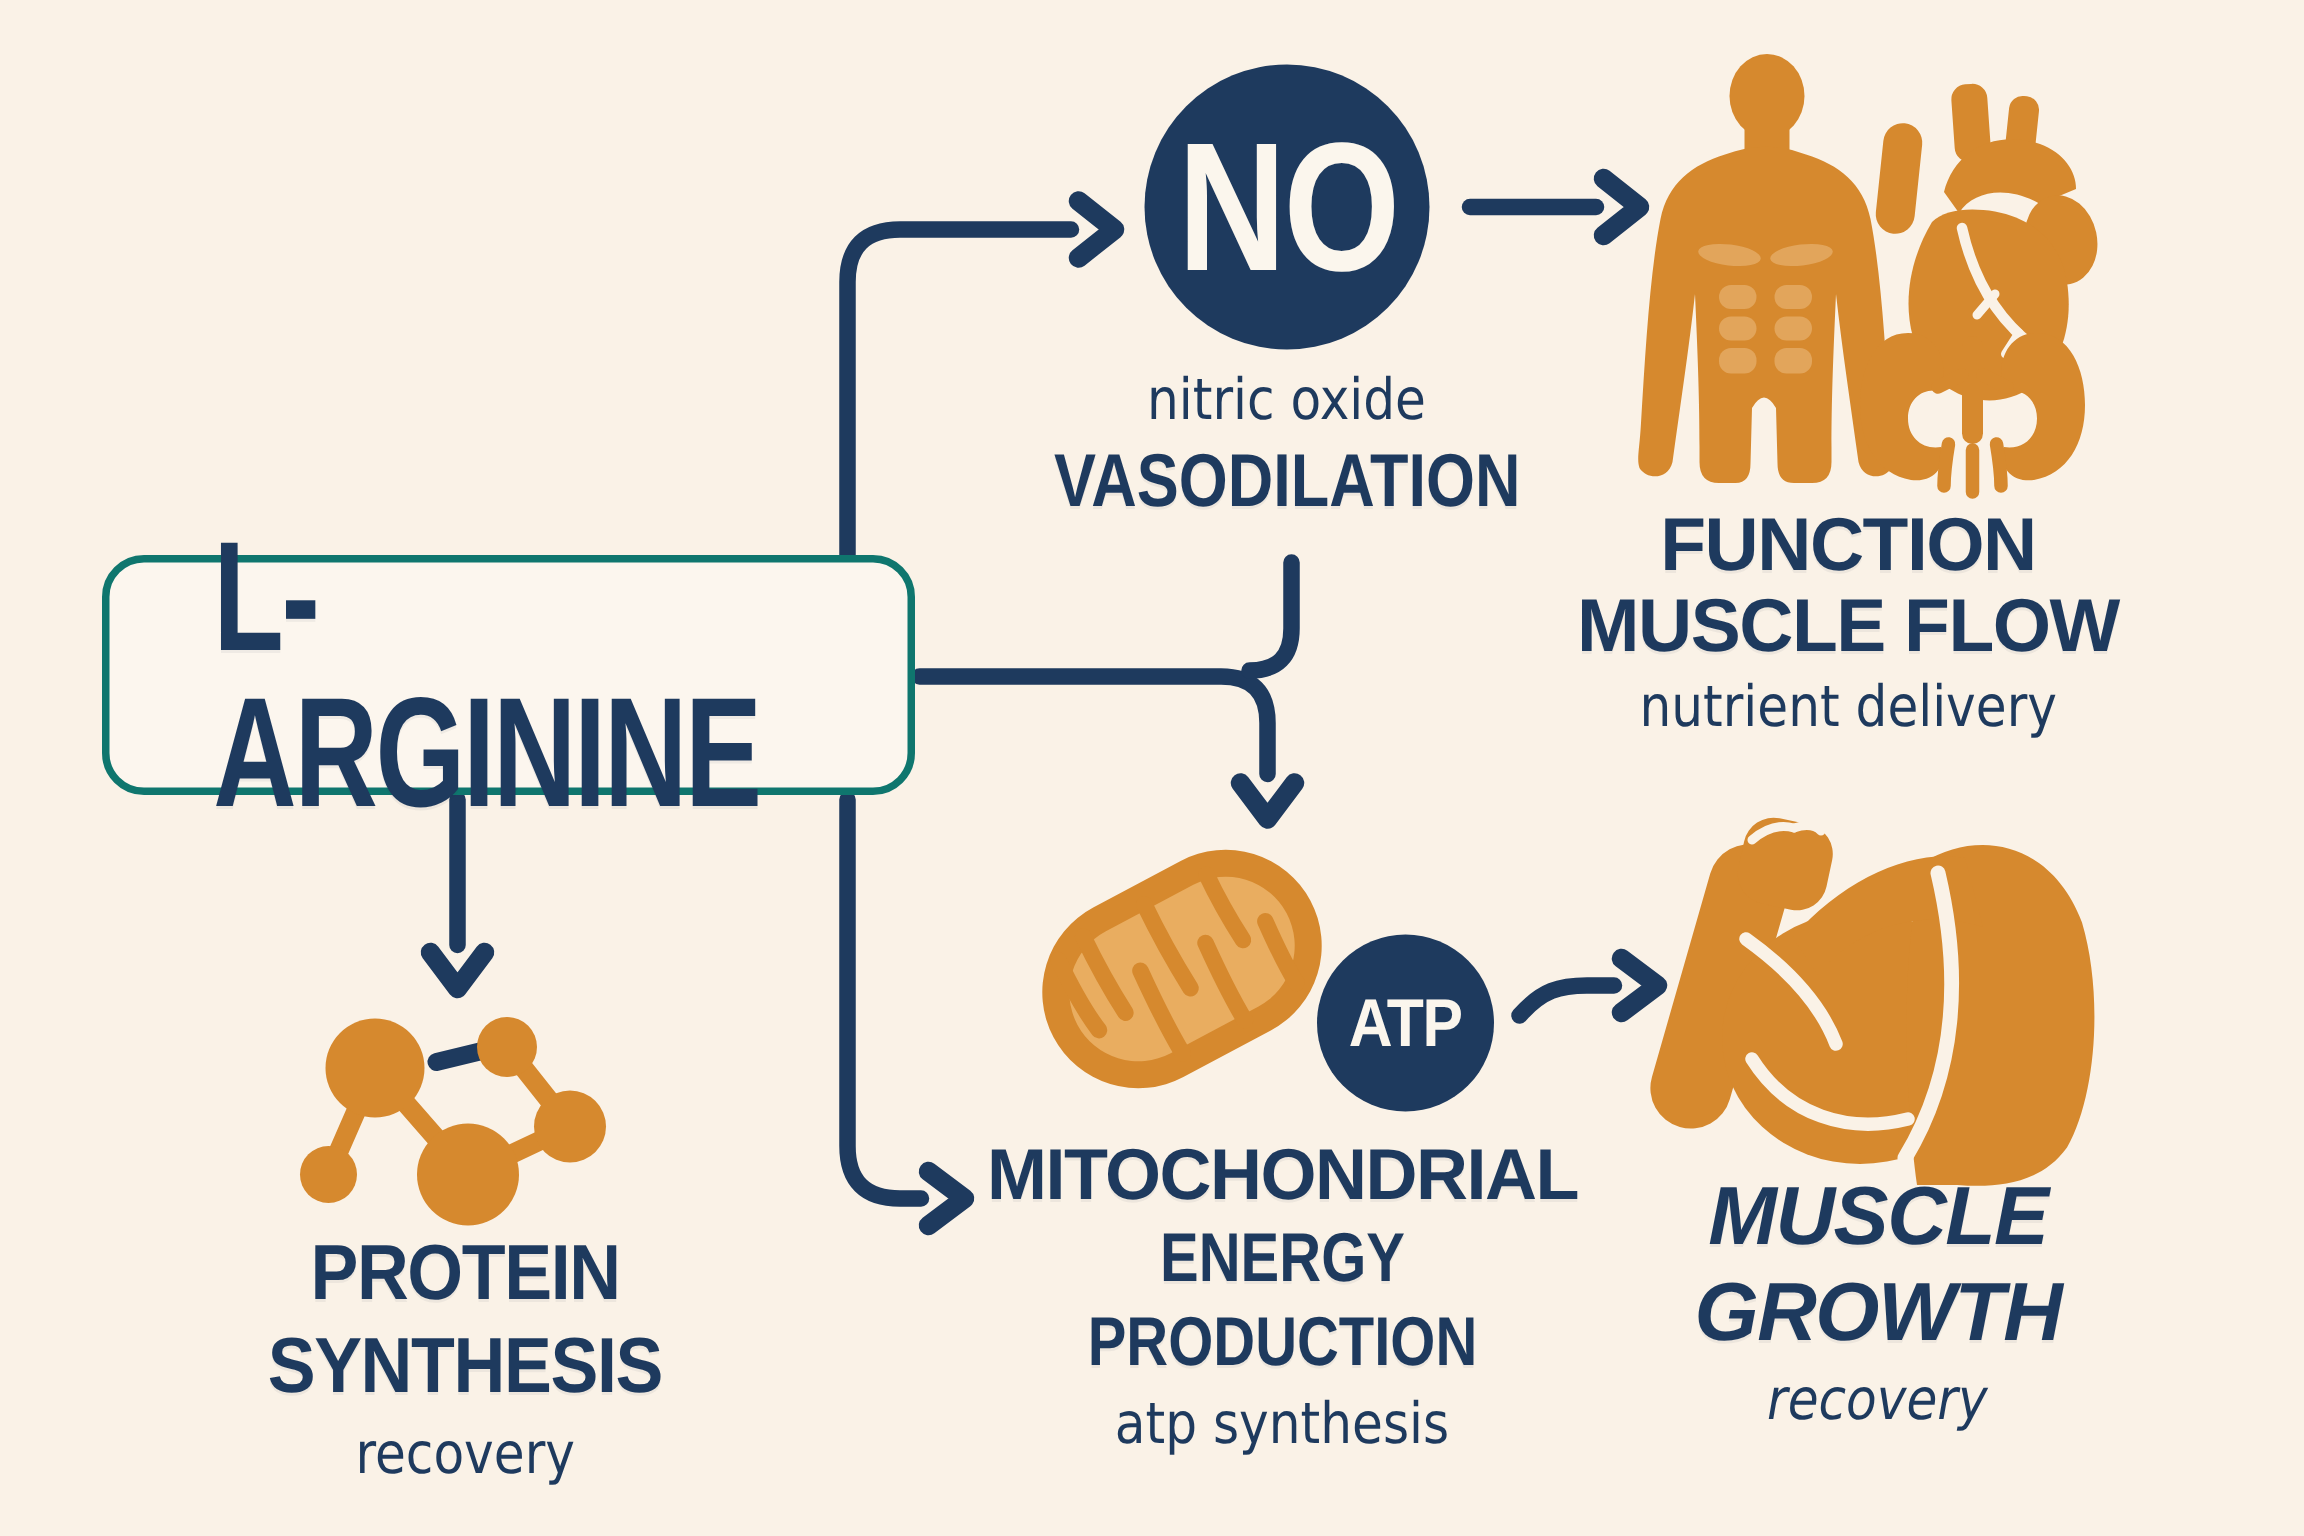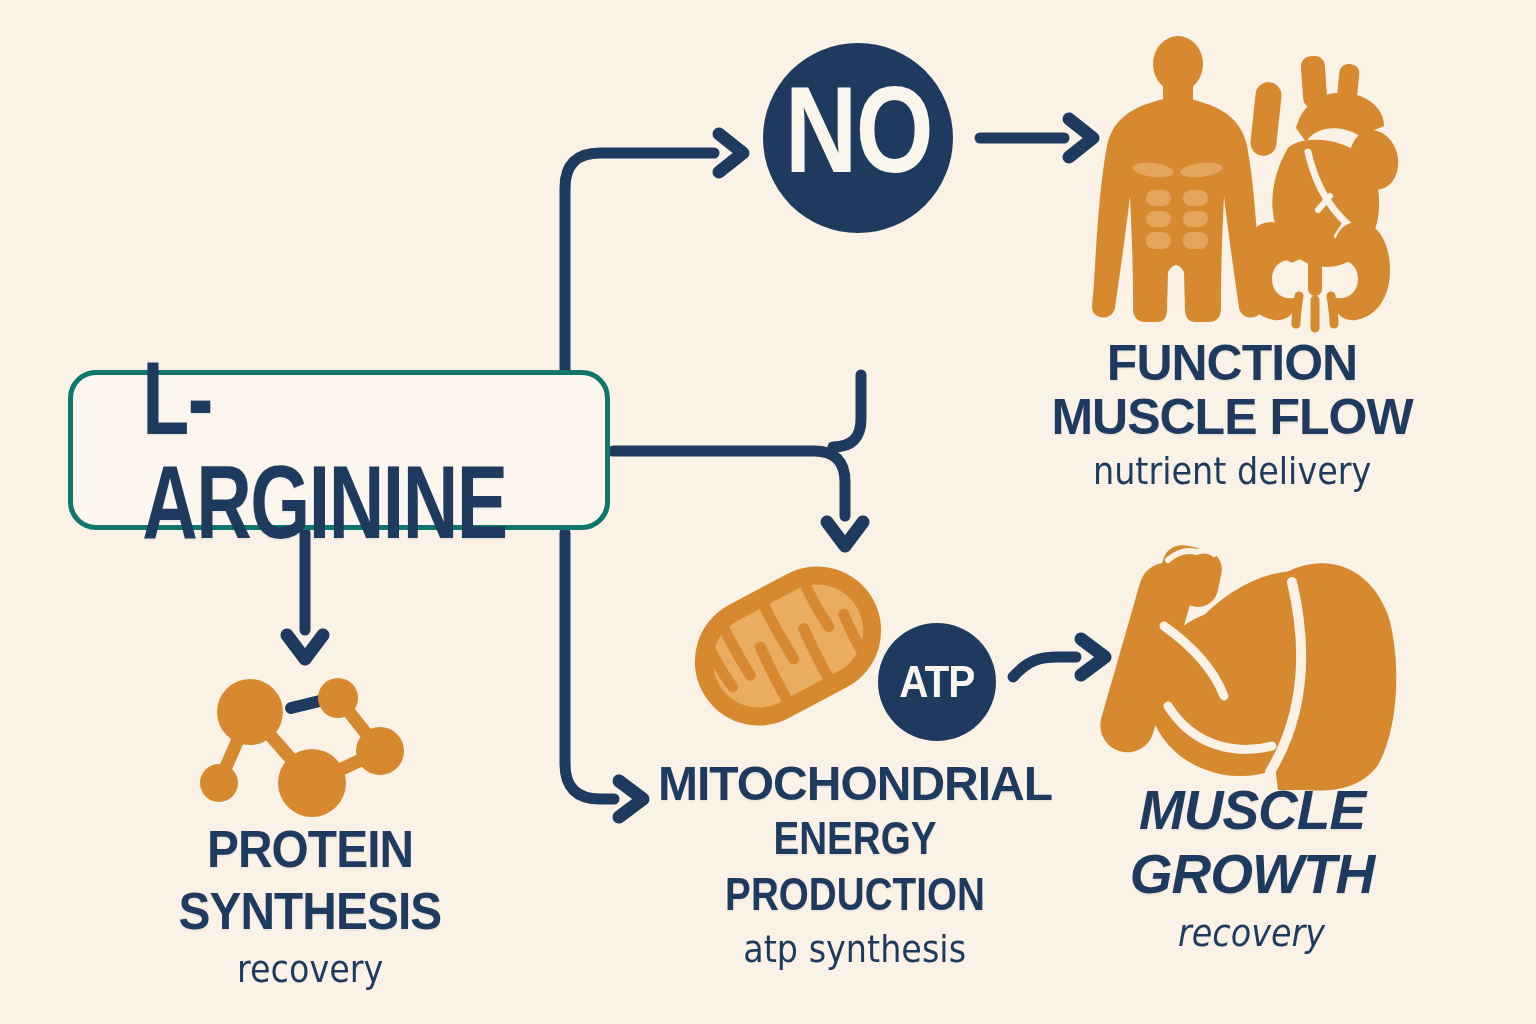--- a/index.html
+++ b/index.html
@@ -16,21 +16,21 @@
   .sx90{transform:scaleX(.90);} .sx92{transform:scaleX(.92);}
   
   .larg-box{
     position:absolute;left:68px;top:370px;width:542px;height:160px;box-sizing:border-box;
     border:5px solid #0f766e;border-radius:28px;background:#fcf6ee;
     display:flex;align-items:center;justify-content:center;
   }
   .larg-text{font-size:104px;letter-spacing:-2px;line-height:1;}
   
   .badge-text{position:absolute;display:flex;align-items:center;justify-content:center;color:#fbf6ed;font-weight:700;}
-  .no-text{left:758px;top:76px;width:200px;height:124px;font-size:122px;letter-spacing:-2px;align-items:flex-end;}
+  .no-text{left:758px;top:76px;width:200px;height:124px;font-size:122px;letter-spacing:-2px;}
   .atp-text{left:877px;top:623px;width:120px;height:118px;font-size:45px;letter-spacing:-1px;text-align:right;}
   .badge-text .hd{color:#fbf6ed;text-shadow:none;}
   
   .l-big{font-size:52px;line-height:62px;letter-spacing:-1px;}
   .l-med{font-size:48px;line-height:52px;letter-spacing:-1px;}
   .l-blood{font-size:50px;line-height:54px;letter-spacing:-1px;}
   .l-vaso{font-size:50px;line-height:56px;}
   .l-nitric{font-size:38px;line-height:52px;}
   .l-energy{font-size:46px;line-height:56px;}
   .l-sub{font-size:38px;line-height:54px;}
@@ -172,20 +172,24 @@
   </svg>
 
   <div class="larg-box">
     <span class="hd larg-text sx74">L-ARGININE</span>
   </div>
 
   <div class="badge-text no-text">
     <span class="hd sx82">NO</span>
   </div>
 
+  <div class="block" style="left:658px;top:240px;width:400px;">
+    <span class="sub l-nitric">nitric oxide</span>
+    <span class="hd l-vaso sx84">VASODILATION</span>
+  </div>
 
   <div class="block" style="left:1032px;top:336px;width:400px;">
     <span class="hd l-blood">FUNCTION</span>
     <span class="hd l-blood">MUSCLE FLOW</span>
     <span class="sub l-sub">nutrient delivery</span>
   </div>
 
   <div class="block" style="left:110px;top:818px;width:400px;">
     <span class="hd l-big sx92">PROTEIN</span>
     <span class="hd l-big sx92">SYNTHESIS</span>

